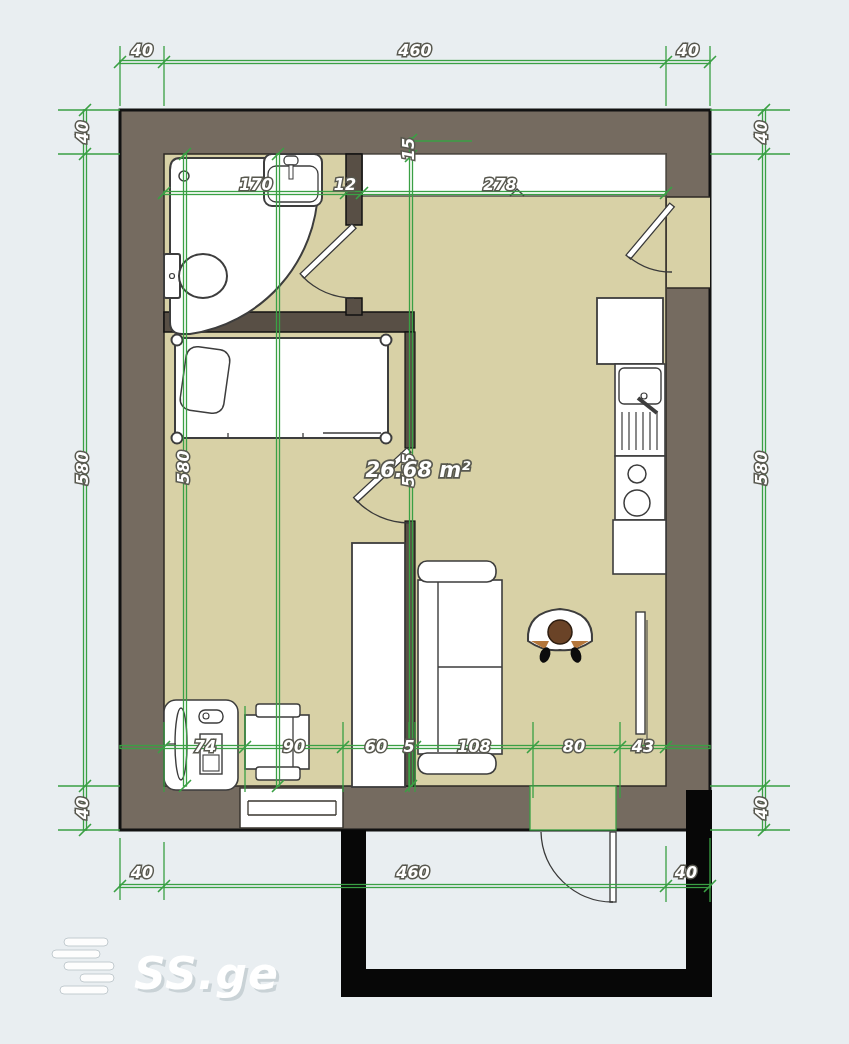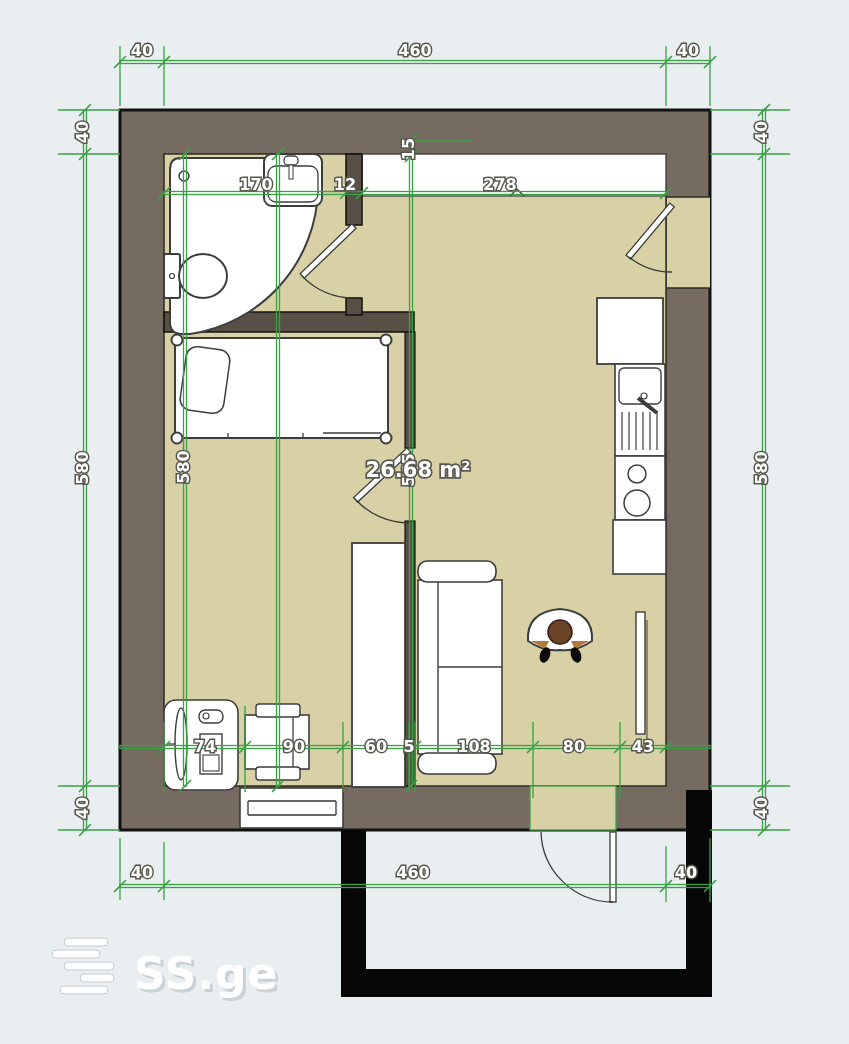--- a/index.html
+++ b/index.html
@@ -1,17 +1,17 @@
 <!DOCTYPE html>
 <html><head>
 <meta charset="utf-8">
 <style>
   html,body{margin:0;padding:0;background:#e9eef1;}
   .stage{position:relative;width:849px;height:1044px;background:#e9eef1;overflow:hidden;
-         font-family:"DejaVu Sans","Liberation Sans",sans-serif;}
+         font-family:"DejaVu Sans","Liberation Sans",sans-serif;font-style:italic;}
   svg{display:block}
   text{font-family:"DejaVu Sans","Liberation Sans",sans-serif;}
   .dim{font-size:16px;font-weight:bold;fill:#ffffff;stroke:#58584f;stroke-width:3px;paint-order:stroke;text-anchor:middle;}
   .dimbig{font-size:21px;font-weight:bold;fill:#ffffff;stroke:#58584f;stroke-width:3.4px;paint-order:stroke;text-anchor:middle;}
   .brand{font-size:44px;font-weight:bold;text-anchor:start;letter-spacing:1px;}
 </style>
 </head>
 <body>
 
 <div class="stage">

